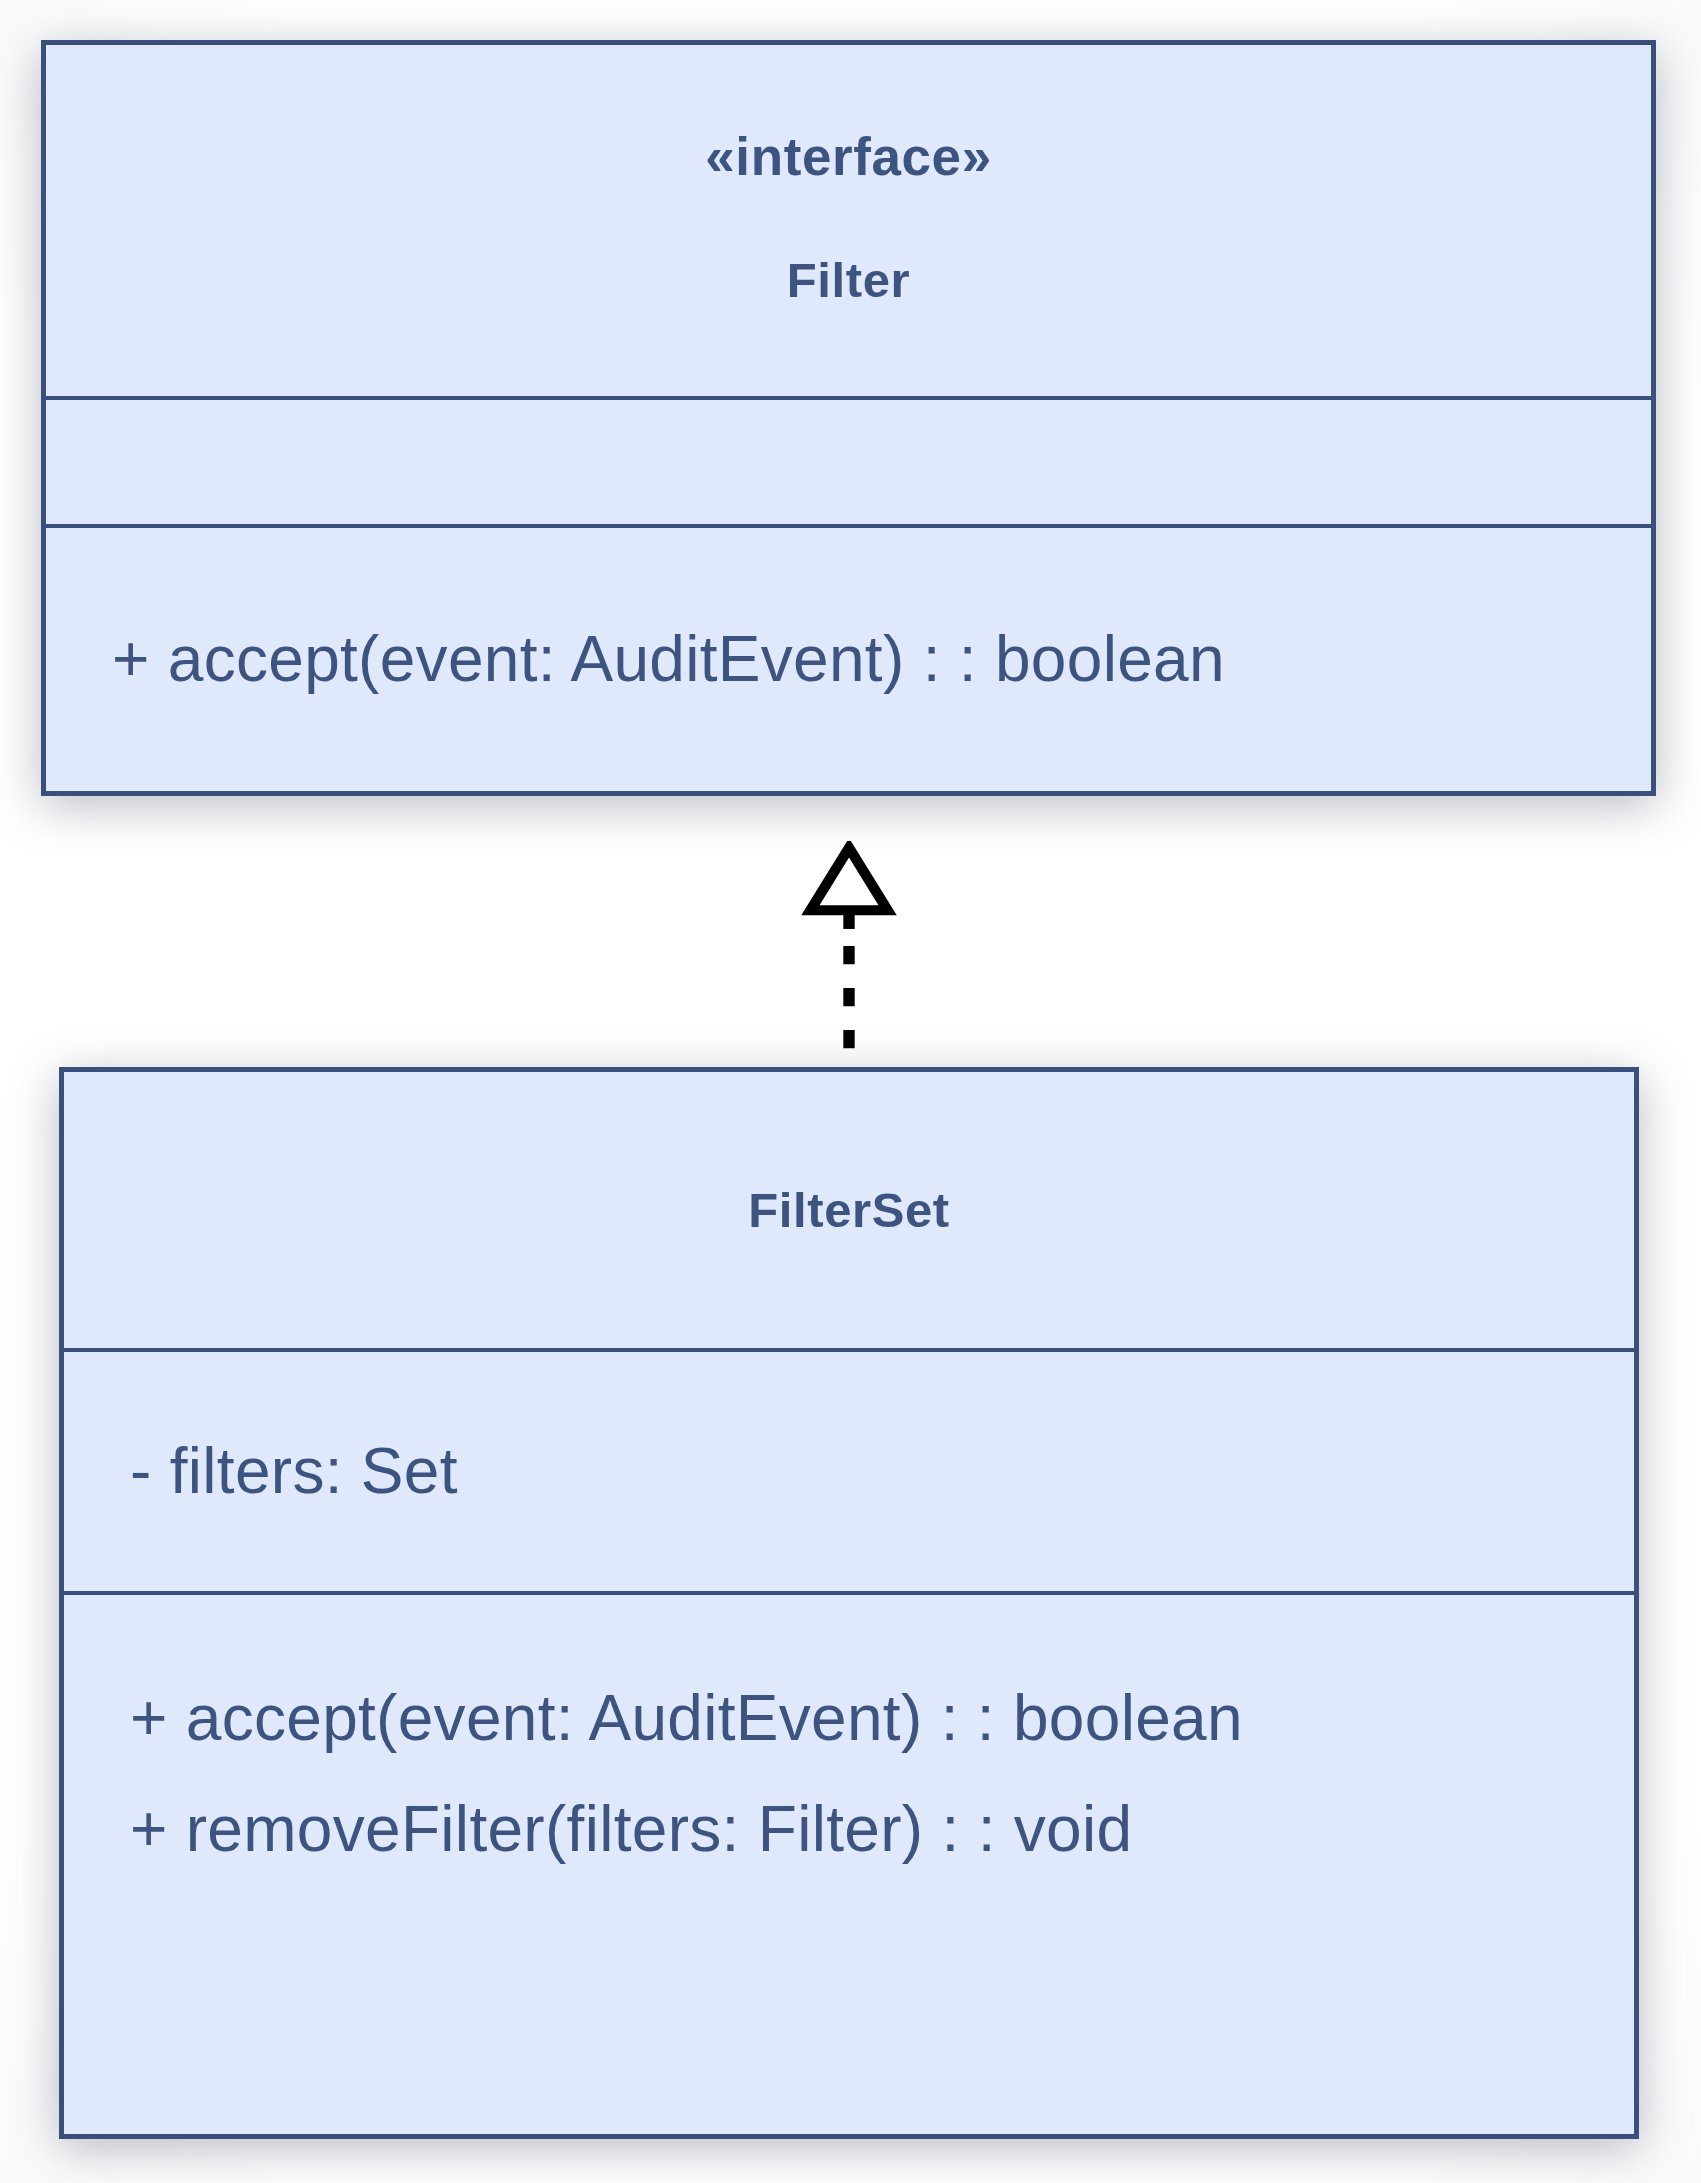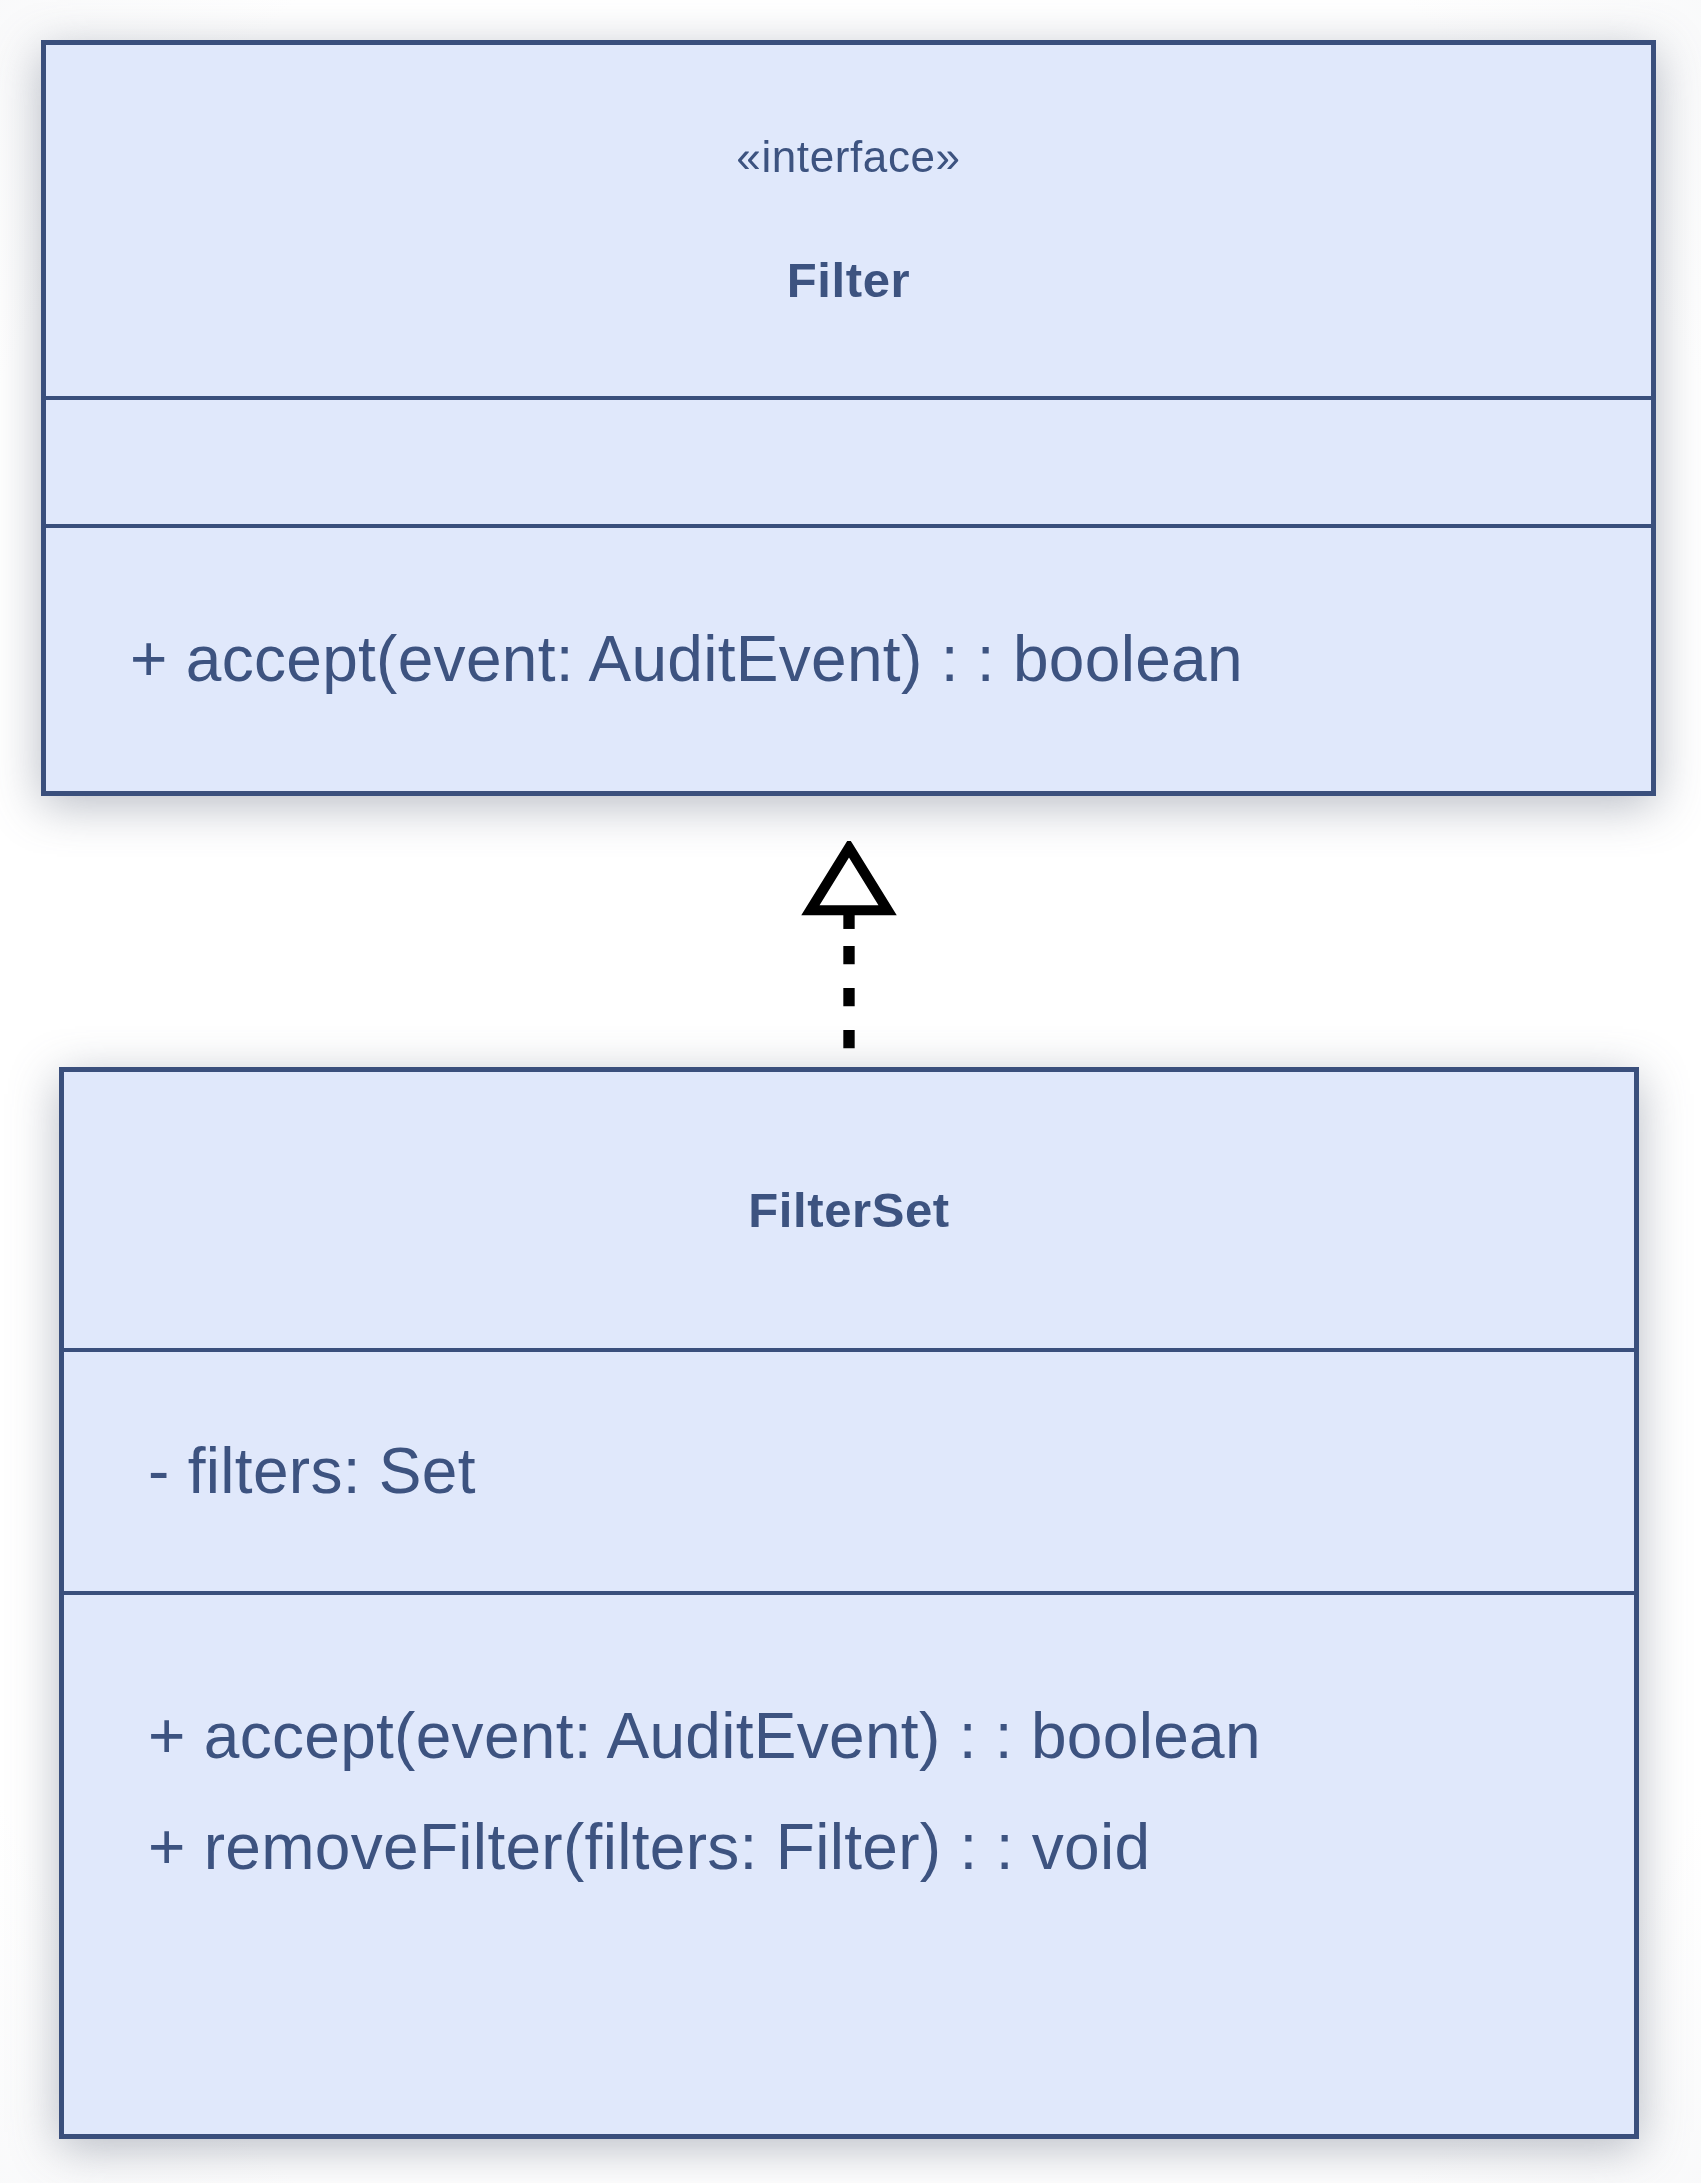--- a/index.html
+++ b/index.html
@@ -35,34 +35,34 @@
   }
   .compartment + .compartment {
     border-top: 4.5px solid #3a4f7c;
   }
   .title-compartment {
     align-items: center;
     text-align: center;
     gap: 45px;
   }
   .stereotype {
-    font-size: 44px;
+    font-size: 53px;
     line-height: 74px;
-    font-weight: 400;
+    font-weight: 700;
     letter-spacing: 0.6px;
   }
   .class-name {
     font-size: 49px;
     line-height: 82px;
     font-weight: 700;
     letter-spacing: 0.6px;
   }
   .member-list {
     list-style: none;
-    margin: 18px;
+    margin: 0;
     padding: 0 34px 0 66px;
   }
   .member-item {
     font-size: 64px;
     line-height: 111px;
     white-space: nowrap;
     letter-spacing: 0.3px;
   }
   
   #interface-box { left: 41px; top: 40px; width: 1615px; height: 756px; }

